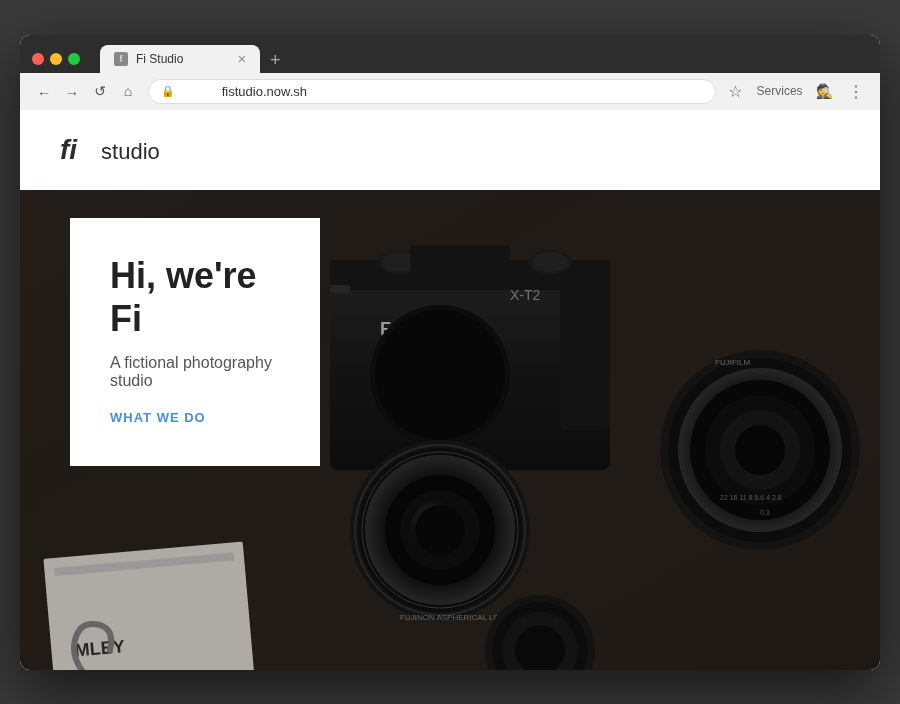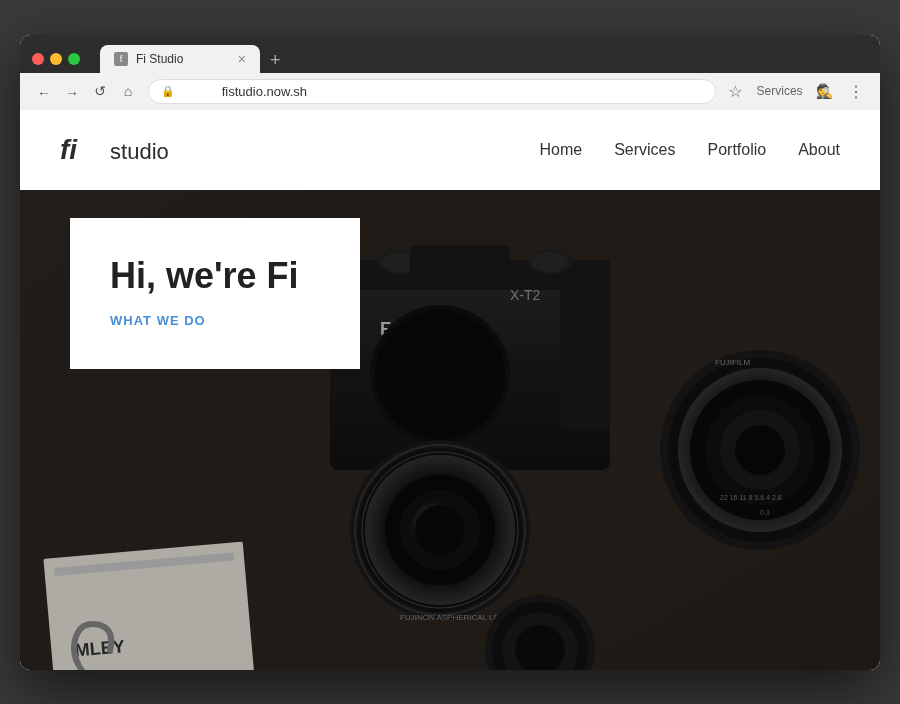--- a/index.html
+++ b/index.html
@@ -167,21 +167,21 @@
       display: flex;
       align-items: center;
       justify-content: space-between;
       padding: 24px 40px;
       background: #fff;
     }
 
     .site-logo {
       display: flex;
       align-items: baseline;
-      gap: 13px;
+      gap: 4px;
     }
 
     .logo-fi {
       font-size: 28px;
       font-weight: 700;
       color: #2c2c2c;
       font-style: italic;
     }
 
     .logo-studio {
@@ -210,21 +210,21 @@
       height: 480px;
       overflow: hidden;
     }
 
     .hero-overlay-card {
       position: absolute;
       top: 28px;
       left: 50px;
       background: #fff;
       padding: 36px 40px 40px;
-      width: 290px;
+      width: 250px;
       z-index: 10;
     }
 
     .hero-heading {
       font-size: 36px;
       font-weight: 700;
       color: #222;
       margin-bottom: 14px;
       line-height: 1.2;
     }
@@ -301,26 +301,20 @@
 
   <div class="website">
 
     <div class="site-header">
 
       <div class="site-logo">
         <span class="logo-fi">fi</span>
         <span class="logo-studio">studio</span>
       </div>
 
-      <nav class="site-nav">
-        <a class="nav-link">Home</a>
-        <a class="nav-link">Services</a>
-        <a class="nav-link">Portfolio</a>
-        <a class="nav-link">About</a>
-      </nav>
 
     </div>
 
     <div class="hero">
 
       <div class="camera-svg-container">
         <svg width="100%" height="100%" viewBox="0 0 860 480" xmlns="http://www.w3.org/2000/svg">
 
           <rect width="860" height="480" fill="#2a2520"></rect>
 
@@ -411,19 +405,20 @@
           <circle cx="520" cy="460" r="25" fill="#0d0d0d"></circle>
 
           <path d="M 70 490 Q 50 470 55 450 Q 60 430 80 435 Q 95 440 90 460" fill="none" stroke="#888" stroke-width="6" stroke-linecap="round"></path>
 
           <rect width="860" height="480" fill="rgba(0,0,0,0.25)"></rect>
         </svg>
       </div>
 
       <div class="hero-overlay-card">
         <h1 class="hero-heading">Hi, we're Fi</h1>
+        <p class="hero-subtext">A fictional photography studio</p>
         <a class="hero-cta">WHAT WE DO</a>
       </div>
 
     </div>
 
   </div>
 </div>
 
 </body></html>

